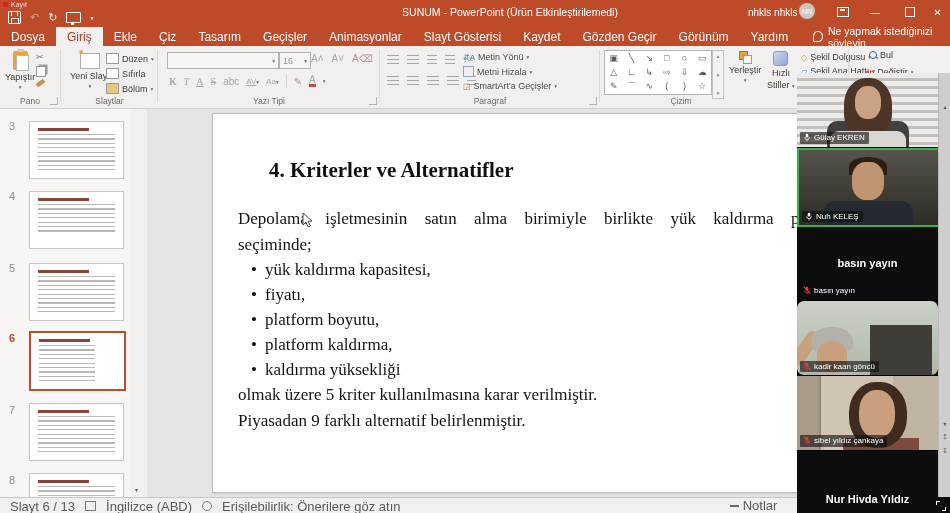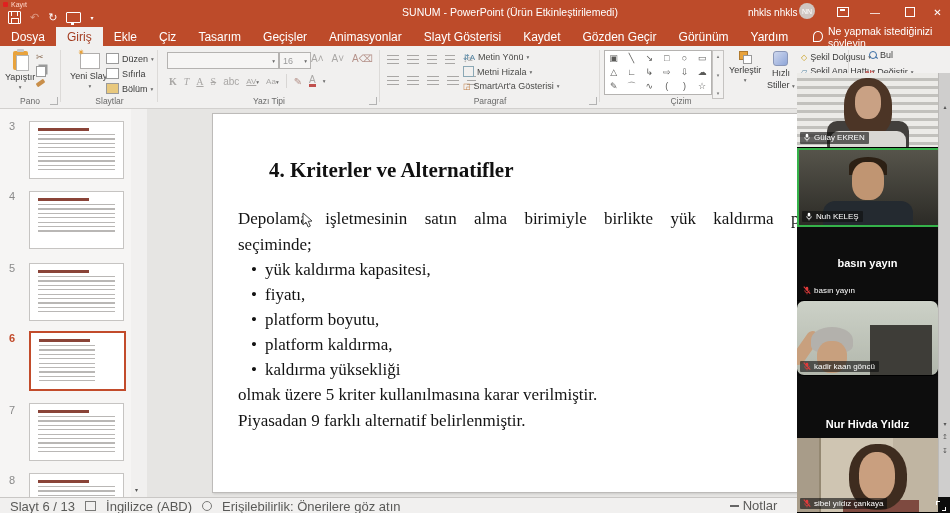--- a/index.html
+++ b/index.html
@@ -322,21 +322,21 @@
           <span>Metin Yönü</span>
           <span class="caret">▾</span>
         </span>
       <span class="smalltxt">
           <span class="psq"></span>
           <span>Metni Hizala</span>
           <span class="caret">▾</span>
         </span>
       <span class="smalltxt">
           <span style="color:#c07a3e;font-size:8px">◲</span>
-          <span>SmartArt'a Gösterisi</span>
+          <span>SmartArt'a Geçişler</span>
           <span class="caret">▾</span>
         </span>
     </div>
     <div class="glabel">Paragraf</div>
     <span class="launcher"></span>
   </div>
   <div class="gsep" style="left:599px"></div>
 
   <div class="rgroup" id="g-cizim">
     <div id="shape-gallery">
@@ -546,38 +546,38 @@
     <span class="namelabel">
       <svg class="mic" width="8" height="9" viewBox="0 0 12 14">
           <rect x="4" y="1" width="4" height="6" rx="2" fill="#e23b3b"></rect>
           <path d="M2.5 6.5a3.5 4 0 0 0 7 0" stroke="#e23b3b" stroke-width="1.2" fill="none"></path>
           <line x1="6" y1="11" x2="6" y2="13" stroke="#e23b3b" stroke-width="1.2"></line>
           <line x1="1" y1="1" x2="11" y2="12" stroke="#e23b3b" stroke-width="1.6"></line>
         </svg>
       <span>kadir kaan göncü</span>
     </span>
   </div>
-  <div class="tile" id="tile-6">
-    <span class="offtext">Nur Hivda Yıldız</span>
-  </div>
   <div class="tile" id="tile-5">
     <div class="t5-doorline"></div>
     <div class="t5-body"></div>
     <div class="t5-hair"></div>
     <div class="t5-face"></div>
     <span class="namelabel">
       <svg class="mic" width="8" height="9" viewBox="0 0 12 14">
           <rect x="4" y="1" width="4" height="6" rx="2" fill="#e23b3b"></rect>
           <path d="M2.5 6.5a3.5 4 0 0 0 7 0" stroke="#e23b3b" stroke-width="1.2" fill="none"></path>
           <line x1="6" y1="11" x2="6" y2="13" stroke="#e23b3b" stroke-width="1.2"></line>
           <line x1="1" y1="1" x2="11" y2="12" stroke="#e23b3b" stroke-width="1.6"></line>
         </svg>
       <span>sibel yıldız çankaya</span>
     </span>
   </div>
+  <div class="tile" id="tile-6">
+    <span class="offtext">Nur Hivda Yıldız</span>
+  </div>
 </div>
 
 <div class="abs" id="sidestrip">
   <span id="strip-up">▴</span>
   <span id="strip-down">▾</span>
   <span class="strip-ic">↥</span>
   <span class="strip-ic">↧</span>
 </div>
 <div class="abs" id="corner"></div>
 <div class="abs" id="expand-icon"></div>

